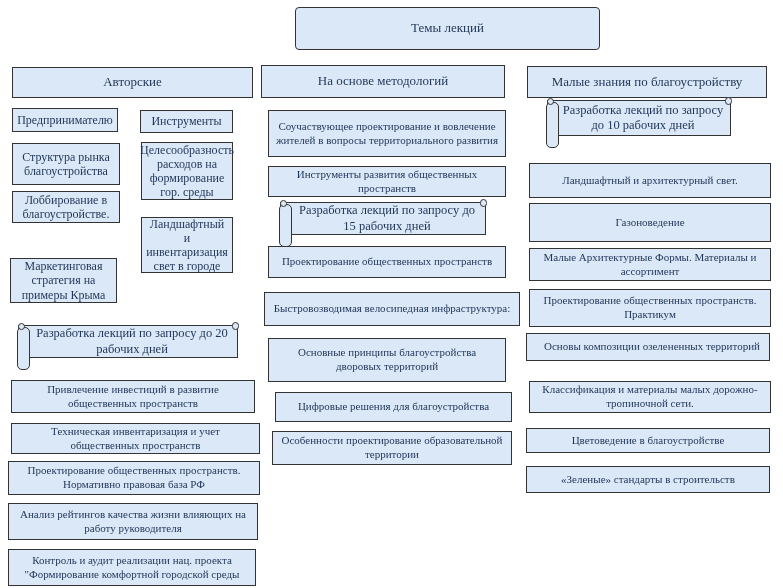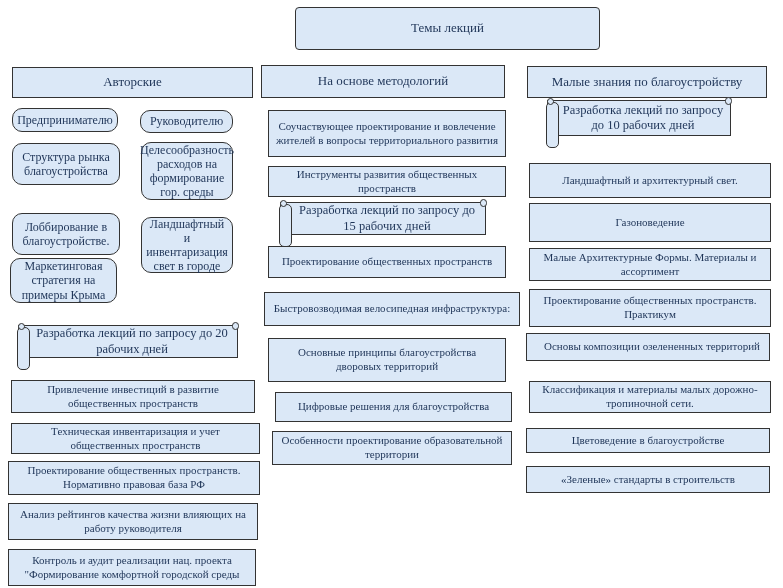--- a/index.html
+++ b/index.html
@@ -8,21 +8,21 @@
     font-family:"Liberation Serif","DejaVu Serif",serif;
     color:#1f3558; overflow:hidden;
   }
   .box {
     position:absolute; box-sizing:border-box;
     background:#dbe8f7; border:1.4px solid #333333;
     display:flex; align-items:center; justify-content:center;
     text-align:center; padding:1px 5px;
     font-size:11px; line-height:1.24;
   }
-  .sm { font-size:12px; line-height:1.18;border-radius:10px; }
+  .sm { font-size:12px; line-height:1.18; }
   .hdr { font-size:13px; }
   .title-box { border-radius:4px; font-size:13px;margin-left:40px; }
   .overflow-ok { overflow:visible;padding-left:13px; }
   
   .scroll {
     position:absolute; box-sizing:border-box;
     background:#dbe8f7; border:1.4px solid #333333;
     display:flex; align-items:center; justify-content:center;
     text-align:center; font-size:12.5px; line-height:1.24;
     padding:1px 6px 1px 14px;
@@ -47,24 +47,24 @@
 <div class="stage">
 
   <div class="box title-box" style="left:255px;top:7px;width:305px;height:43px">Темы лекций</div>
 
   <div class="box hdr" style="left:12px;top:67px;width:241px;height:31px">Авторские</div>
   <div class="box hdr" style="left:261px;top:65px;width:244px;height:33px">На основе методологий</div>
   <div class="box hdr" style="left:527px;top:66px;width:240px;height:32px">Малые знания по благоустройству</div>
 
   <div class="box sm" style="left:12px;top:108px;width:106px;height:24px">Предпринимателю</div>
   <div class="box sm" style="left:12px;top:143px;width:108px;height:42px">Структура рынка благоустройства</div>
-  <div class="box sm" style="left:12px;top:213px;width:108px;height:42px">Лоббирование в благоустройстве.</div>
+  <div class="box sm" style="left:12px;top:191px;width:108px;height:32px">Лоббирование в благоустройстве.</div>
   <div class="box sm" style="left:10px;top:258px;width:107px;height:45px">Маркетинговая стратегия на примеры Крыма</div>
 
-  <div class="box sm" style="left:140px;top:110px;width:93px;height:23px">Руководителю</div>
+  <div class="box sm" style="left:140px;top:110px;width:93px;height:23px">Инструменты</div>
   <div class="box sm" style="left:141px;top:142px;width:92px;height:58px">Целесообразность расходов на формирование гор. среды</div>
   <div class="box sm" style="left:141px;top:217px;width:92px;height:56px">Ландшафтный и инвентаризация свет в городе</div>
 
   <div class="scroll" style="left:18px;top:325px;width:220px;height:33px">
     <div class="tube"></div>
     <div class="curl"></div>
     <div class="knob"></div>
     <div class="stext">Разработка лекций по запросу до 20 рабочих дней</div>
   </div>
 

